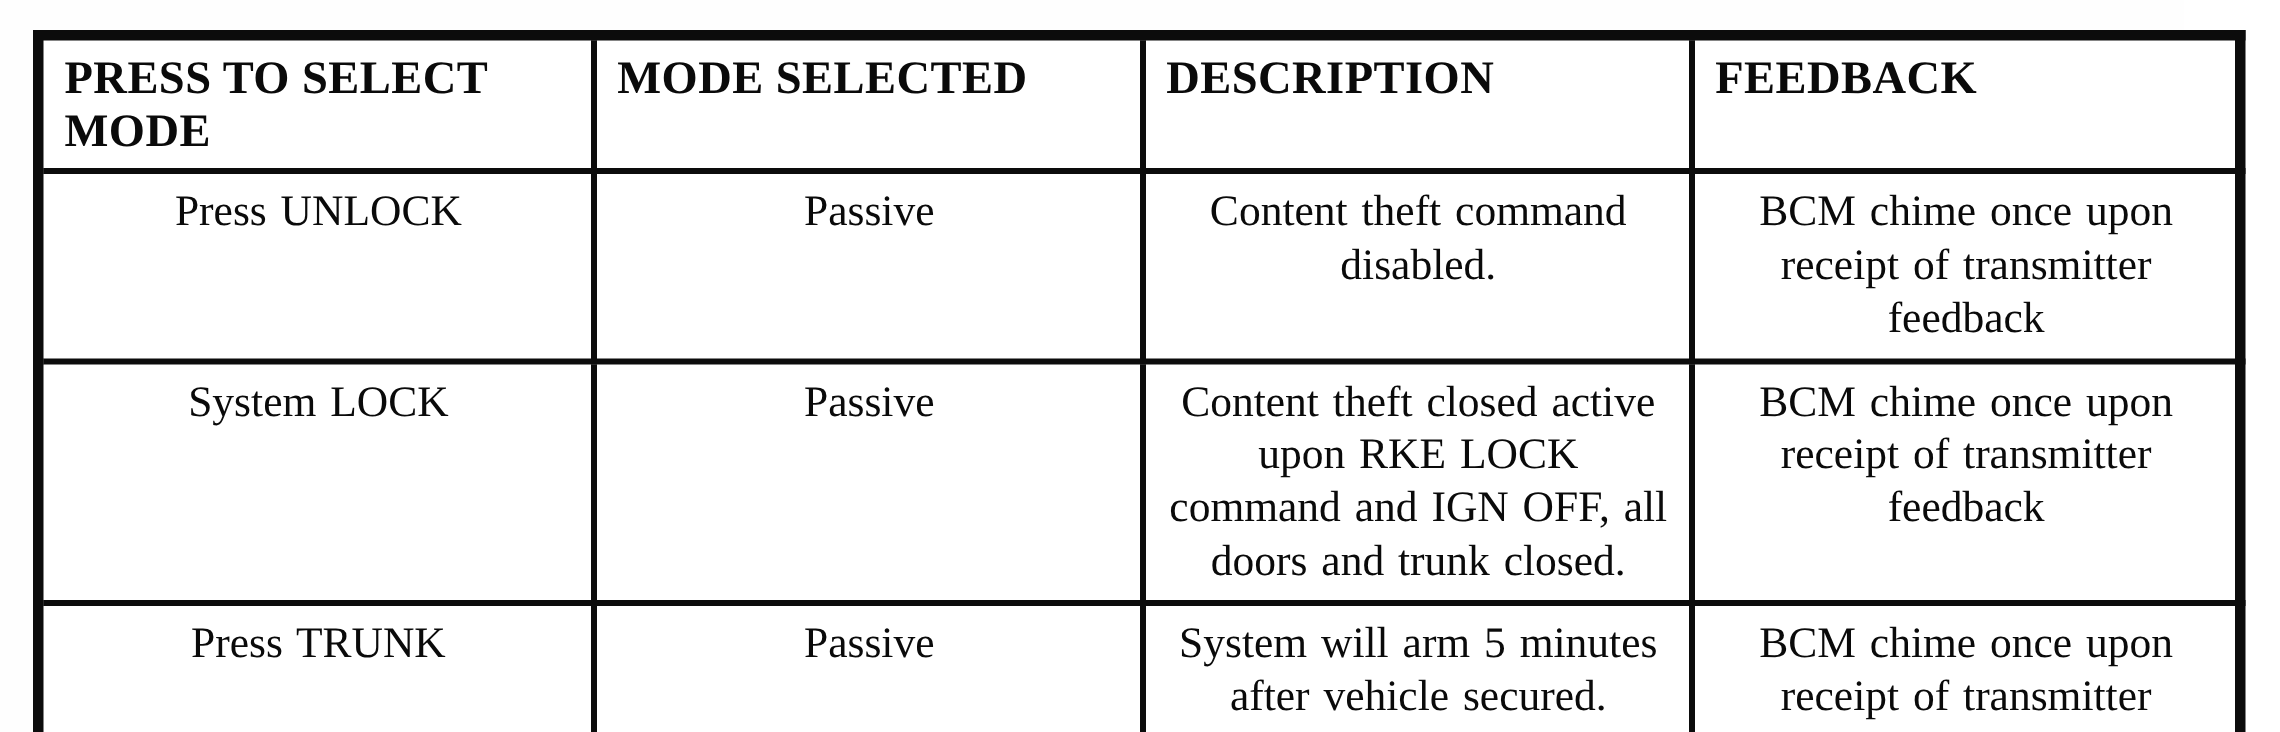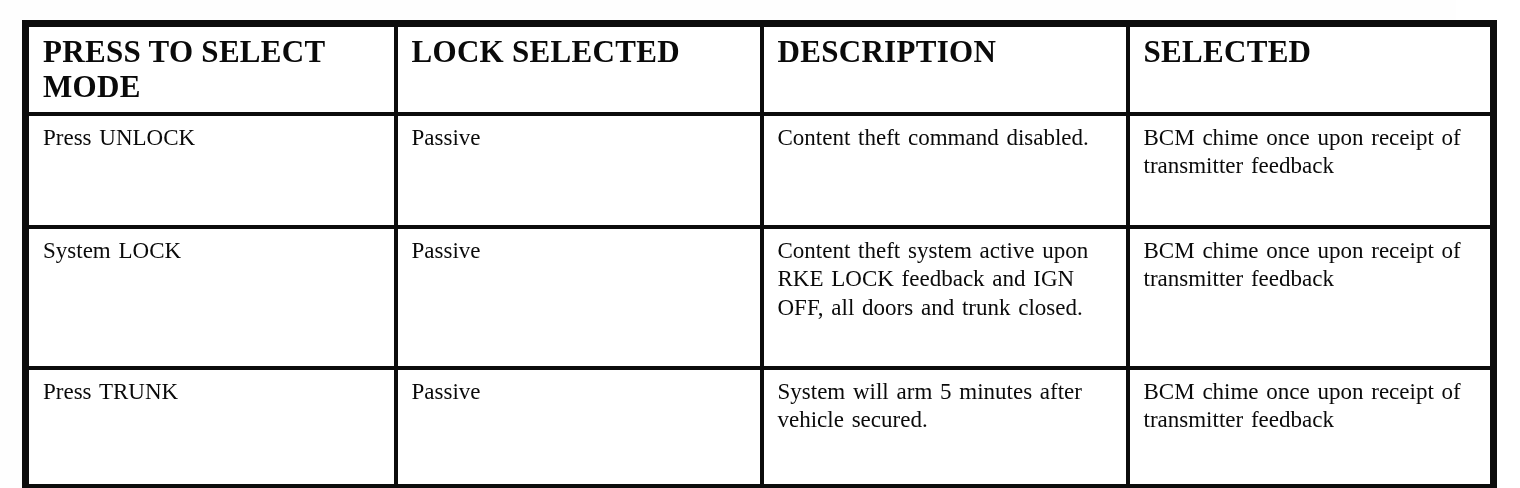--- a/index.html
+++ b/index.html
@@ -32,24 +32,25 @@
     padding: 8px 12px 8px 14px;
   }
   .mode-table th {
     font-size: 31px;
     font-weight: bold;
     letter-spacing: 0.3px;
     line-height: 1.12;
     height: 84px;
   }
   .mode-table td {
-    font-size: 23px;
+    font-size: 29px;
     font-weight: normal;
     line-height: 1.22;
     word-spacing: 2px;
+    text-align: center;
   }
   tr.row-unlock td { height: 113px; }
   tr.row-lock td   { height: 141px; }
   tr.row-trunk td  { height: 119px; }
   col.c1 { width: 370px; }
   col.c2 { width: 366px; }
   col.c3 { width: 366px; }
   col.c4 { width: 366px; }
 </style>
 </head>
@@ -59,36 +60,36 @@
   <table class="mode-table">
     <colgroup>
       <col class="c1">
         <col class="c2">
         <col class="c3">
         <col class="c4">
     </colgroup>
     <thead>
       <tr>
         <th>PRESS TO SELECT MODE</th>
-        <th>LOCK SELECTED</th>
+        <th>MODE SELECTED</th>
         <th>DESCRIPTION</th>
-        <th>SELECTED</th>
+        <th>FEEDBACK</th>
       </tr>
     </thead>
     <tbody>
       <tr class="row-unlock">
         <td>Press UNLOCK</td>
         <td>Passive</td>
         <td>Content theft command disabled.</td>
         <td>BCM chime once upon receipt of transmitter feedback</td>
       </tr>
       <tr class="row-lock">
         <td>System LOCK</td>
         <td>Passive</td>
-        <td>Content theft system active upon RKE LOCK feedback and IGN OFF, all doors and trunk closed.</td>
+        <td>Content theft closed active upon RKE LOCK command and IGN OFF, all doors and trunk closed.</td>
         <td>BCM chime once upon receipt of transmitter feedback</td>
       </tr>
       <tr class="row-trunk">
         <td>Press TRUNK</td>
         <td>Passive</td>
         <td>System will arm 5 minutes after vehicle secured.</td>
         <td>BCM chime once upon receipt of transmitter feedback</td>
       </tr>
     </tbody>
   </table>

